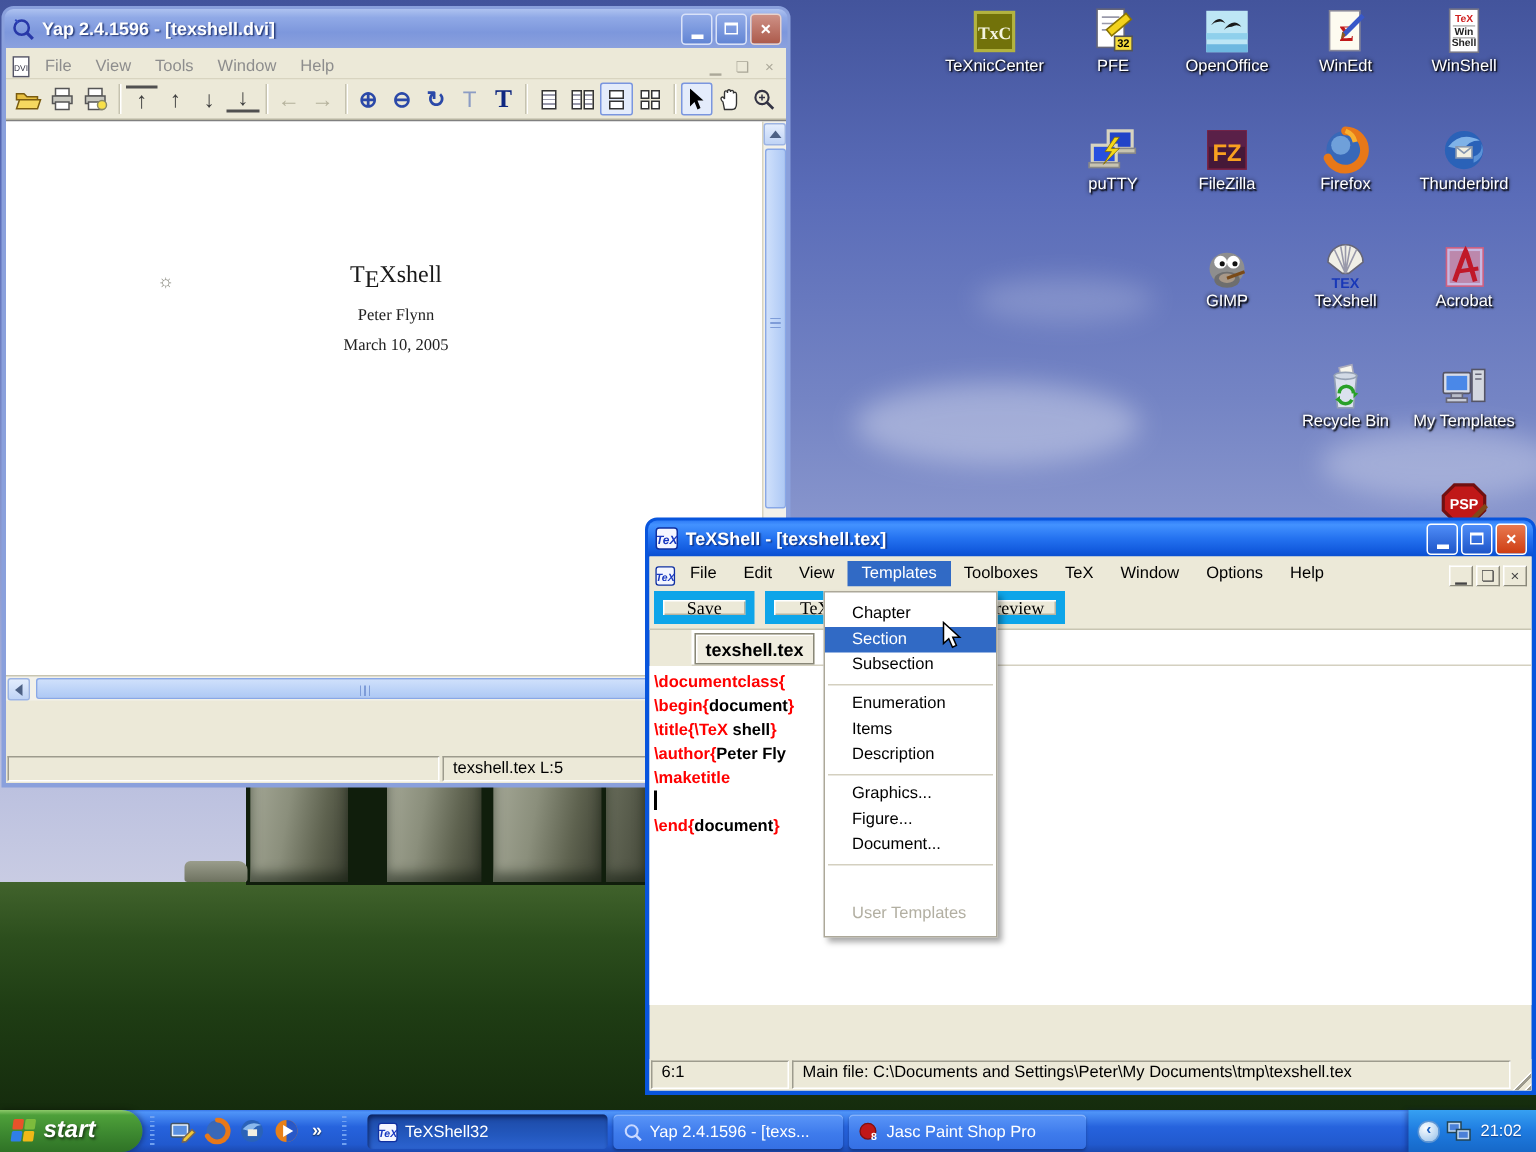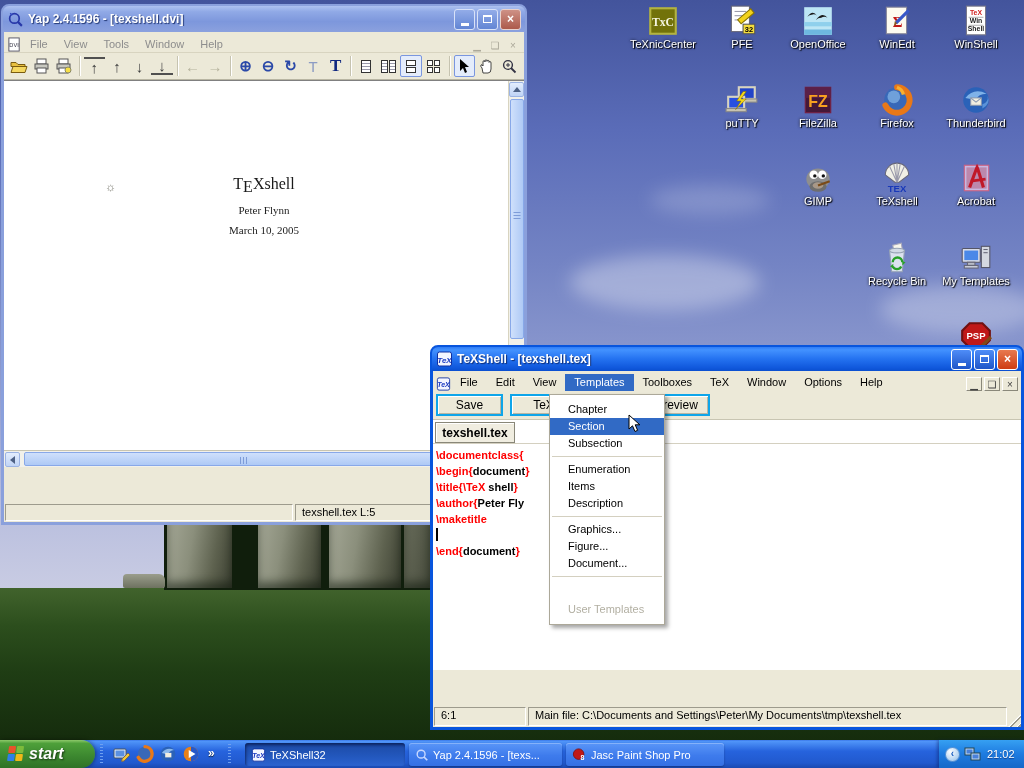--- a/index.html
+++ b/index.html
@@ -94,23 +94,23 @@
     background:#ECE9D8; display:flex; flex-direction:column; }
   #texshell .titlebar { height:24px; margin:-1px -1px 0 -1px; border-radius:6px 6px 0 0;
     background:linear-gradient(180deg,#2F7CF6 0%,#4392FF 12%,#2472F0 50%,#1159DD 85%,#0A4FD0 100%); }
   .tb.act { background:linear-gradient(180deg,#4F8DF8,#1E55C8); border-color:#fff; }
   .tb.act-close { background:linear-gradient(180deg,#E8794F,#CE3D13); border-color:#fff; }
   #texshell .menubar { height:20px; color:#000; }
   #texshell .menu-item { padding:2px 9px 3px 9px; }
   .menu-item.hl { background:#316AC5; color:#fff; }
   #texshell .toolbar { height:29px; position:relative; border-bottom:1px solid #C8C5B2; }
   .btn95 { position:absolute; top:3px; height:22px; width:67px; background:#ECE9D8; font-size:12px;
-    border:2px solid #0ea5e9; box-shadow:inset 1px 1px 0 #fff, inset -1px -1px 0 #B8B5A2;
-    display:flex; align-items:center; justify-content:center; color:#000; }
-  .tabrow { height:24px; background:#fff; border-bottom:1px solid #D4D0C0; position:relative; }
+    border:6px solid #0ea5e9; box-shadow:inset 1px 1px 0 #fff, inset -1px -1px 0 #B8B5A2;
+    display:flex; align-items:center; justify-content:center; color:#000;font-family:Liberation Serif, serif; }
+  .tabrow { height:24px; background:#fff; border-bottom:1px solid #D4D0C0; position:relative;margin-left:28px; }
   .edtab { position:absolute; left:2px; top:2px; width:80px; height:21px; background:#F0EDE0;
     border:1px solid #898778; box-shadow:inset 1px 1px 0 #fff; display:flex; align-items:center; justify-content:center;
     font-size:12px; font-weight:bold; }
   .editor { flex:1; background:#fff; position:relative; padding:3px 0 0 3px;
     font-family:"Liberation Sans",sans-serif; font-size:11px; font-weight:bold; line-height:16px; white-space:pre; }
   .kw { color:#FF0000; }
   .tx { color:#000; }
   .caret { display:inline-block; width:2px; height:13px; background:#000; vertical-align:-2px; }
   #texshell .statusbar { height:21px; position:relative; }
   .resize-grip { position:absolute; right:0; bottom:0; width:13px; height:13px;

